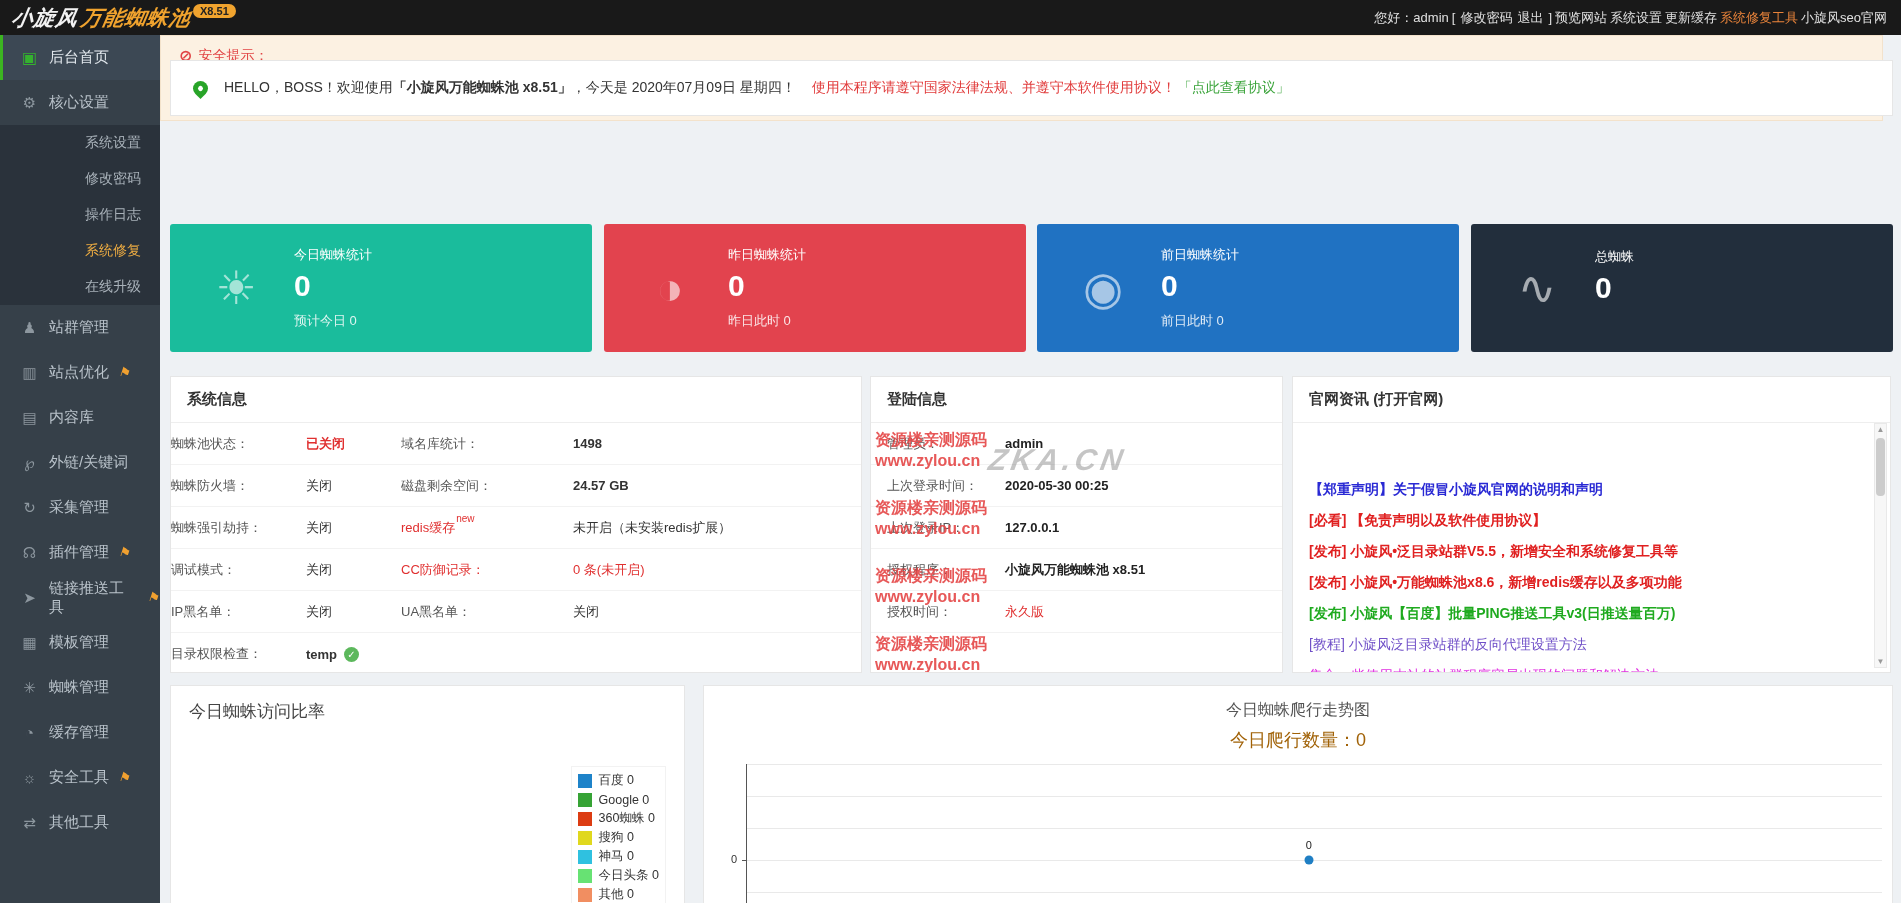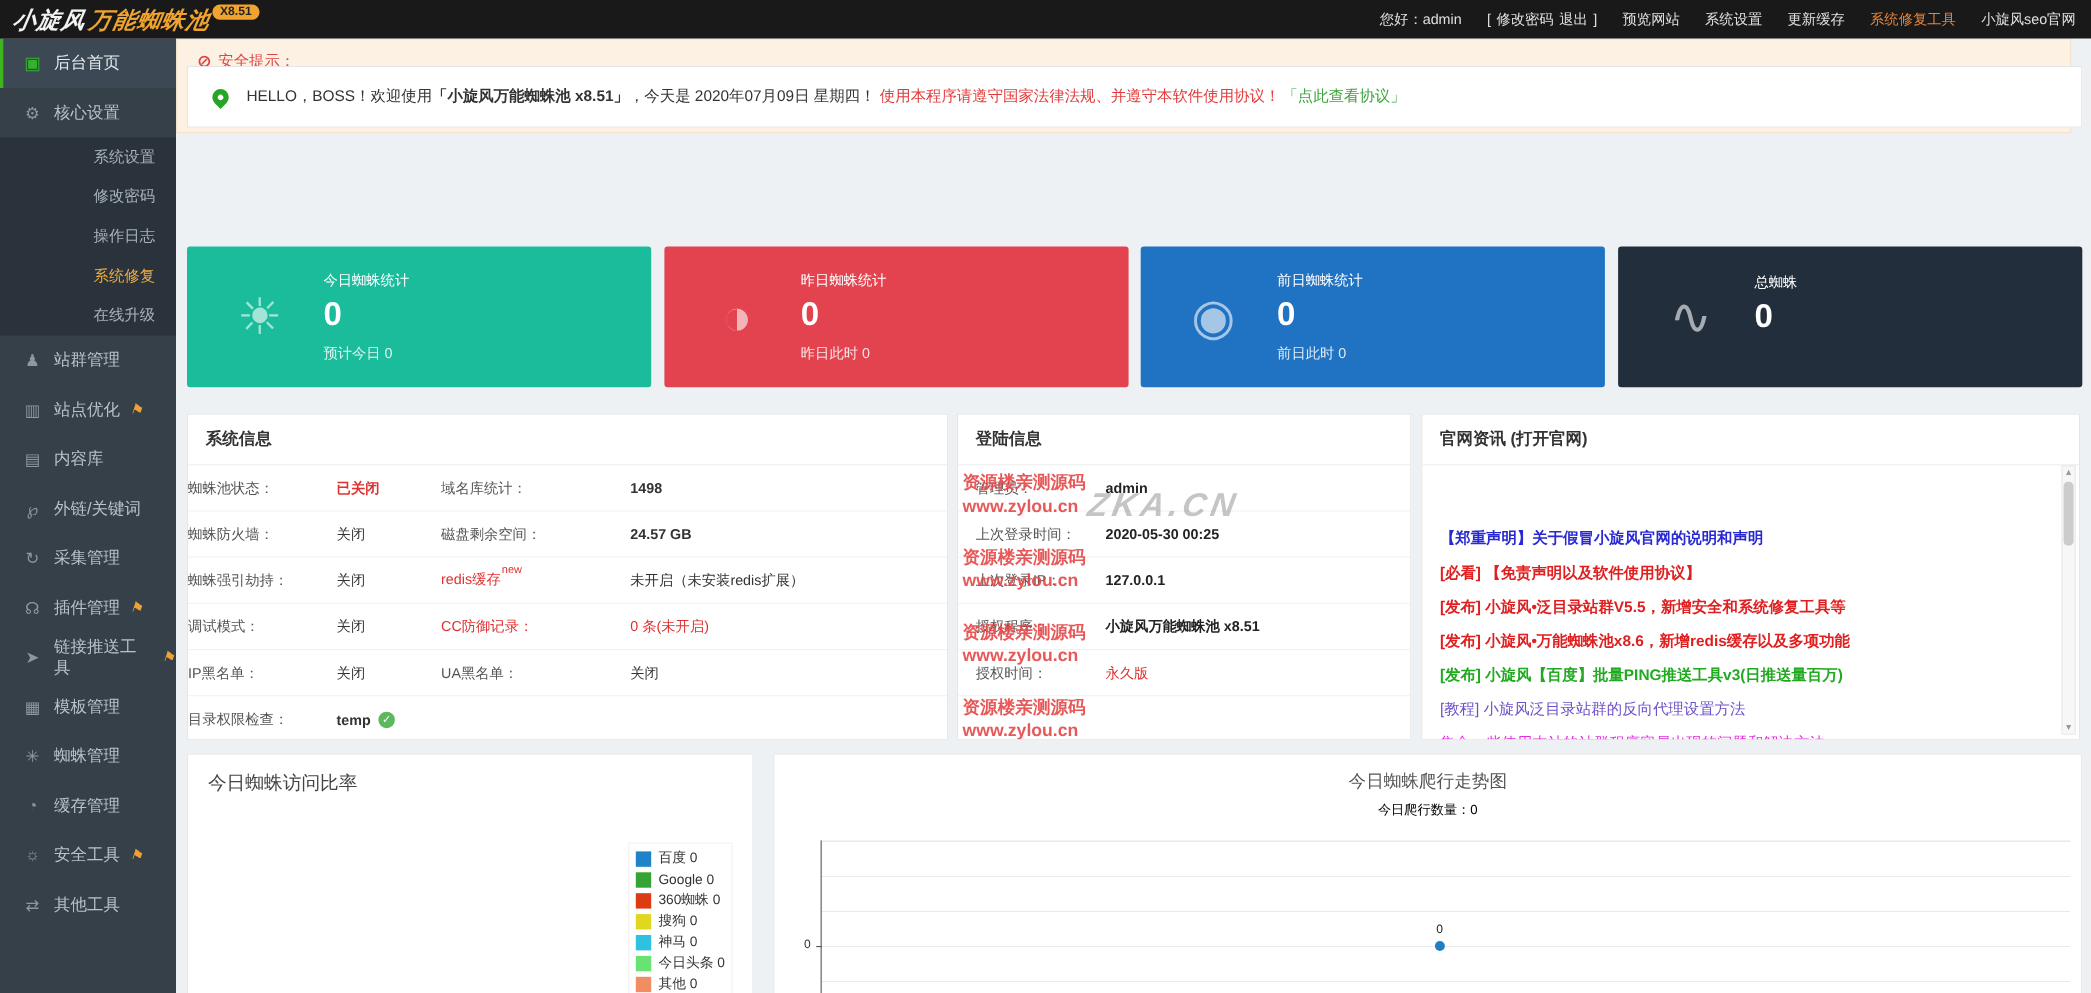--- a/index.html
+++ b/index.html
@@ -6,21 +6,21 @@
   html,body{width:1901px;height:903px;overflow:hidden;}
   body{font-family:"Liberation Sans","DejaVu Sans",sans-serif;background:#eef1f4;position:relative;}
   [data-interactable="true"]{cursor:pointer;}
 
   
   .topbar{position:absolute;top:0;left:0;width:1901px;height:35px;background:#191919;display:flex;align-items:center;z-index:20;}
   .logo{margin-left:12px;font-style:italic;font-weight:bold;font-size:21px;white-space:nowrap;display:flex;align-items:center;}
   .logo-main{color:#f2f2f2;display:inline-block;transform:skewX(-10deg);letter-spacing:1px;}
   .logo-accent{color:#f0a32e;display:inline-block;transform:skewX(-10deg);margin-left:3px;letter-spacing:1px;}
   .logo-badge{background:#f0a32e;color:#222;font-size:11px;font-weight:bold;font-style:normal;border-radius:9px;padding:1px 7px;margin-left:2px;position:relative;top:-7px;}
-  .top-right{margin-left:auto;margin-right:14px;display:flex;gap:23px;font-size:13px;color:#e0e0e0;align-items:center;white-space:nowrap;}
+  .top-right{margin-left:auto;margin-right:14px;display:flex;gap:3px;font-size:13px;color:#e0e0e0;align-items:center;white-space:nowrap;}
   .top-right .grp{display:flex;gap:5px;align-items:center;}
   .top-link.accent{color:#e8833a;}
 
   
   .sidebar{position:absolute;top:35px;left:0;width:160px;height:868px;background:#364049;z-index:15;}
   .side-item{height:45px;display:flex;align-items:center;padding-left:20px;color:#b9c2ca;font-size:15px;gap:10px;}
   .side-item.home{background:#3c4854;border-left:3px solid #3cb521;padding-left:17px;color:#e2e8ed;}
   .side-icon{width:19px;font-size:15px;color:#8d979f;text-align:center;flex:0 0 19px;}
   .home .side-icon{color:#35b12f;font-size:16px;}
   .side-item.sub{height:36px;background:#2a323b;padding-left:56px;font-size:14px;color:#a8b1b9;}
@@ -30,21 +30,21 @@
   
   .content{position:absolute;left:160px;top:35px;width:1741px;height:868px;overflow:hidden;}
   .panel{position:absolute;background:#fff;border:1px solid #e6e6e6;}
   .panel-title{padding:13px 16px;font-size:15px;font-weight:bold;color:#333;border-bottom:1px solid #eee;}
 
   
   .welcome{left:10px;top:25px;width:1723px;height:56px;display:flex;align-items:center;padding:0 22px;font-size:14px;color:#333;white-space:nowrap;}
   .map-pin{width:15px;height:15px;background:#28a428;border-radius:50% 50% 50% 0;transform:rotate(-45deg);position:relative;margin-right:16px;flex:0 0 15px;}
   .map-pin::after{content:"";position:absolute;width:5px;height:5px;background:#fff;border-radius:50%;top:5px;left:5px;}
   .welcome b{font-weight:bold;}
-  .welcome .warn{color:#e13c3c;margin-left:4px;}
+  .welcome .warn{color:#e13c3c;margin-left:16px;}
   .welcome .agree{color:#3ba43b;margin-left:2px;}
 
   
   .security{left:10px;top:92px;width:1723px;height:86px;background:#fcf1e2;border:1px solid #f3e2cb;padding:10px 18px;color:#e14444;font-size:13px;}
   .security .sec-head{display:flex;align-items:center;gap:6px;font-size:14px;margin-bottom:4px;}
   .no-icon{font-size:16px;font-weight:bold;}
   .security .line{line-height:19px;}
 
   
   .stat-card{position:absolute;top:189px;width:422px;height:128px;border-radius:3px;display:flex;align-items:center;padding-left:34px;color:#fff;}
@@ -93,21 +93,21 @@
   
   .piepanel{left:10px;top:650px;width:515px;height:260px;}
   .pie-title{padding:14px 18px;font-size:17px;color:#444;}
   .legend{position:absolute;right:18px;top:80px;background:#fff;border:1px solid #f2f2f2;padding:4px 6px;}
   .legend-row{display:flex;align-items:center;height:19px;gap:7px;}
   .legend-swatch{width:14px;height:14px;flex:0 0 14px;}
   .legend-label{font-size:12.5px;color:#333;white-space:nowrap;}
 
   .linepanel{left:543px;top:650px;width:1190px;height:260px;}
   .line-title{text-align:center;font-size:16px;color:#555;margin-top:14px;}
-  .line-sub{text-align:center;font-size:12px;color:#000000;margin-top:7px;}
+  .line-sub{text-align:center;font-size:18px;color:#a16207;margin-top:7px;}
   .plot{position:absolute;left:42px;top:78px;width:1136px;height:182px;border-left:1px solid #555;
         background:repeating-linear-gradient(to bottom,#e9e9e9 0 1px,transparent 1px 32px);}
   .ytick{position:absolute;left:-16px;top:89px;font-size:11px;color:#333;}
   .ytickdash{position:absolute;left:-5px;top:96px;width:5px;border-top:1px solid #555;}
   .dot{position:absolute;left:49.5%;top:96px;width:9px;height:9px;border-radius:50%;background:#1f7fc4;transform:translate(-50%,-50%);}
   .dot-label{position:absolute;left:49.5%;top:75px;transform:translateX(-50%);font-size:11px;color:#222;}
 </style>
 </head>
 <body>
 

